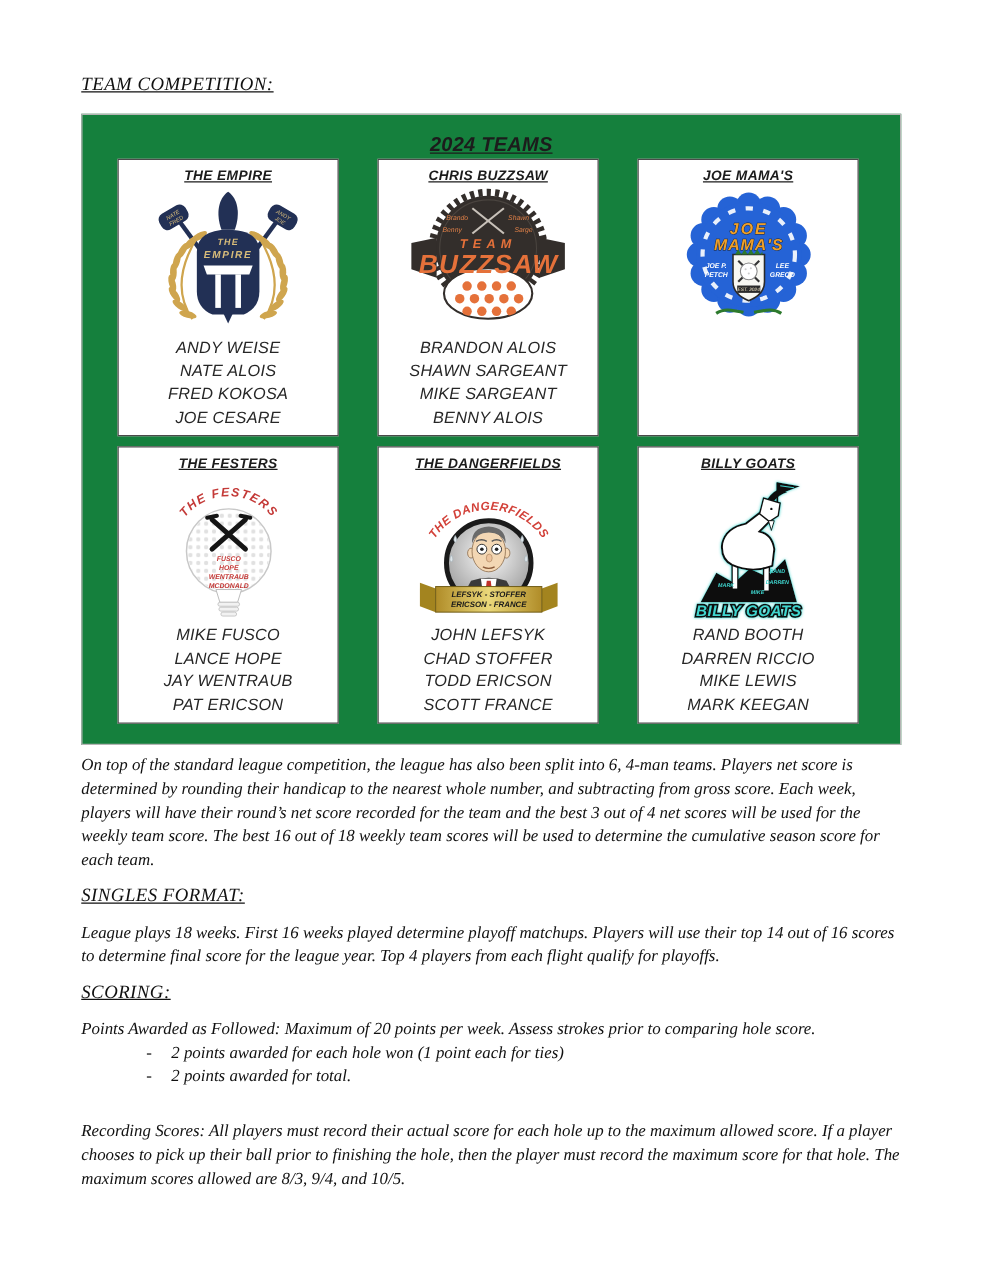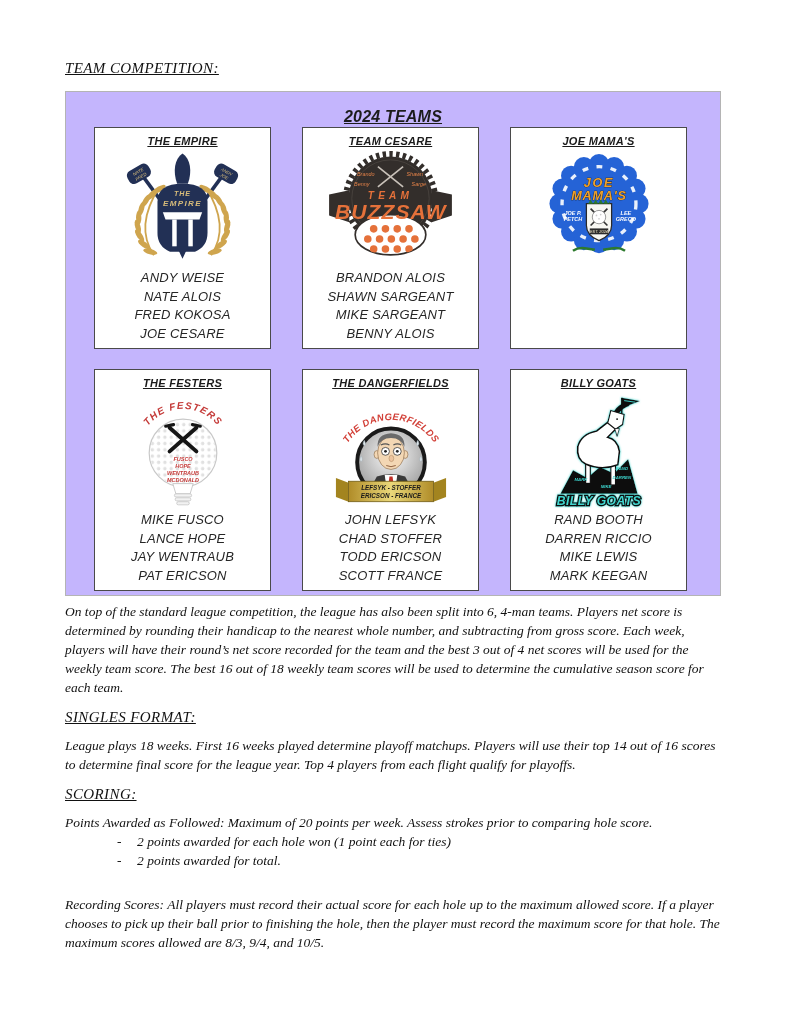--- a/index.html
+++ b/index.html
@@ -6,24 +6,24 @@
   .page{position:relative;width:791px;height:1024px;background:#fff;overflow:hidden;
         font-family:"Liberation Serif",serif;color:#111;font-style:italic;}
   .content{position:absolute;left:65px;top:60px;width:661px;}
 
   .doc-heading{font-size:15px;font-weight:normal;letter-spacing:.4px;
                text-decoration:underline;margin:0;}
   .sec-heading{font-size:15px;font-weight:normal;letter-spacing:.4px;
                text-decoration:underline;margin:12px 0 10px 0;}
 
   .teams-box{box-sizing:border-box;width:656px;height:505px;border:1px solid #b4b4b4;
-             margin-top:14px;background:#c4b5fd;font-family:"Liberation Sans",sans-serif;}
+             margin-top:14px;background:#15803d;font-family:"Liberation Sans",sans-serif;}
   .teams-title{text-align:center;font-size:16px;font-weight:bold;letter-spacing:.2px;
                text-decoration:underline;margin-top:16px;color:#1c1c1c;}
-  .teams-grid{display:grid;grid-template-columns:repeat(3,177px);gap:20px 31px;
+  .teams-grid{display:grid;grid-template-columns:repeat(3,177px);gap:8px 31px;
               margin:1px 0 16px 28px;}
   .card{box-sizing:border-box;width:177px;height:222px;border:1px solid #4a4a4a;
         background:#fff;display:flex;flex-direction:column;align-items:center;}
   .card-title{margin-top:7px;font-size:11px;font-weight:bold;letter-spacing:.3px;
               text-decoration:underline;color:#1b1b1b;}
   .logo{height:118px;display:flex;align-items:center;justify-content:center;margin-top:1px;}
   .logo svg{display:block;}
   .logo text{font-family:"Liberation Sans",sans-serif;}
   .players{margin-top:3px;text-align:center;}
   .player{font-size:13px;line-height:18.5px;letter-spacing:.2px;color:#262626;
@@ -139,21 +139,21 @@
           </div>
           <div class="players">
             <div class="player">ANDY WEISE</div>
             <div class="player">NATE ALOIS</div>
             <div class="player">FRED KOKOSA</div>
             <div class="player">JOE CESARE</div>
           </div>
         </div>
 
         <div class="card">
-          <div class="card-title">TEAM CESARE</div>
+          <div class="card-title">CHRIS BUZZSAW</div>
           <div class="logo">
             <svg width="143" height="118" viewBox="0 0 170 140" xmlns="http://www.w3.org/2000/svg">
               <defs>
                 <clipPath id="bz-ball">
                     <ellipse cx="85" cy="103" rx="42" ry="24"></ellipse>
                   </clipPath>
               </defs>
               <circle cx="85" cy="60" r="53" fill="none" stroke="#332e2b" stroke-width="7" stroke-dasharray="4 4"></circle>
               <circle cx="85" cy="60" r="50" fill="#332e2b"></circle>
               <circle cx="85" cy="60" r="46" fill="none" stroke="#4a443f" stroke-width="1"></circle>

